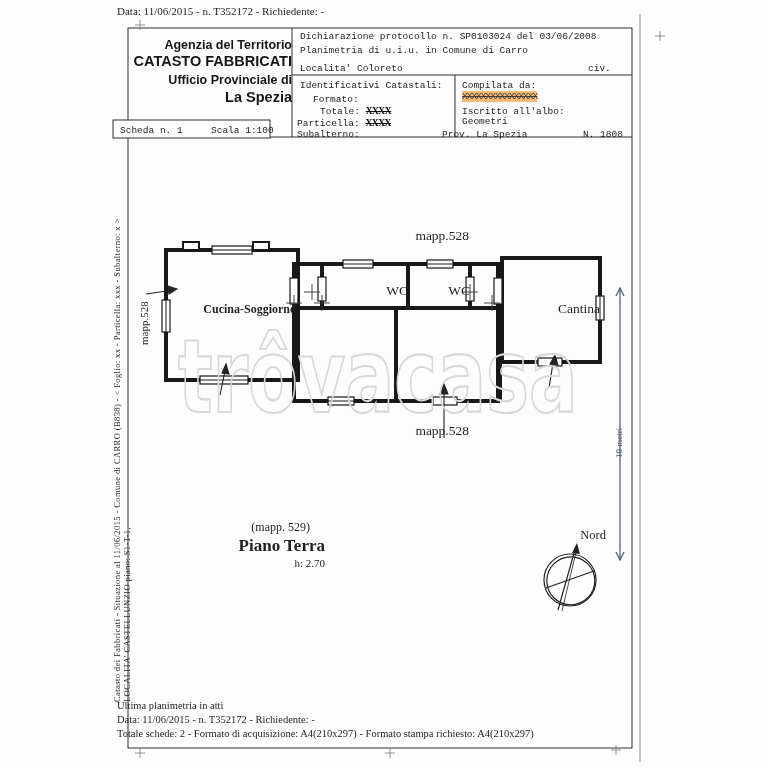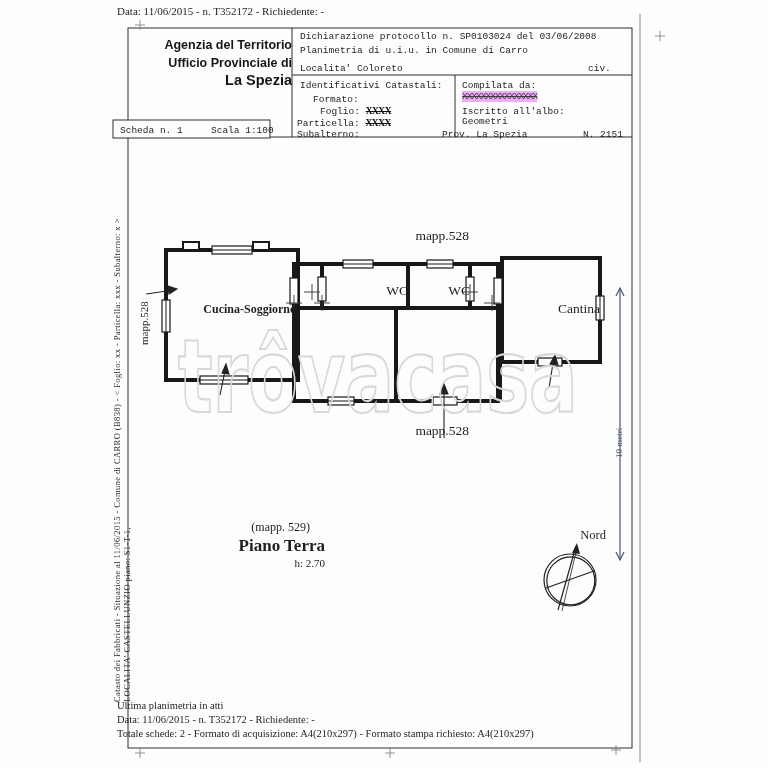--- a/index.html
+++ b/index.html
@@ -4,21 +4,21 @@
 <style>
   html,body{margin:0;padding:0;}
   body{width:768px;height:768px;position:relative;overflow:hidden;background:#fdfdfd;}
   .t{position:absolute;color:#1f1f1f;white-space:nowrap;}
   .serif{font-family:"Liberation Serif",serif;}
   .mono{font-family:"Liberation Mono",monospace;font-size:9.5px;}
   .sans{font-family:"Liberation Sans",sans-serif;}
   .ctr{text-align:right;}
   .rot{transform-origin:0 0;transform:rotate(-90deg);}
   .scribble{font-weight:bold;text-decoration:line-through;letter-spacing:-0.5px;color:#111;font-family:Liberation Serif, serif;}
-  .redact{background:#f0abfc;color:#3c3c3c;text-decoration:line-through;letter-spacing:-1px;}
+  .redact{background:#fdba74;color:#3c3c3c;text-decoration:line-through;letter-spacing:-1px;}
   svg{position:absolute;left:0;top:0;}
   .agency div{color:#161616;}
 </style>
 </head>
 <body>
 
 <svg width="768" height="768" viewBox="0 0 768 768">
 
   <g stroke="#2e2e2e" stroke-width="1" fill="none">
     <rect x="128" y="28" width="504" height="720"></rect>
@@ -113,47 +113,48 @@
     <polygon points="572,553 577,543 580,554" fill="#222" stroke="none"></polygon>
   </g>
 
   <text x="378" y="412" text-anchor="middle" textLength="400" lengthAdjust="spacingAndGlyphs" font-family="DejaVu Sans, sans-serif" font-size="102" font-weight="bold" fill="none" stroke="#d8d8d8" stroke-width="2.2">trôvacasa</text>
 </svg>
 
 <div class="t serif" style="left:117px;top:5px;font-size:11px;">Data: 11/06/2015 - n. T352172 - Richiedente: -</div>
 
 <div class="t sans ctr agency" style="left:128px;top:38px;width:164px;">
   <div style="font-size:12.5px;font-weight:bold;">Agenzia del Territorio</div>
+  <div style="font-size:14.5px;font-weight:bold;margin-top:1px;">CATASTO FABBRICATI</div>
   <div style="font-size:12.5px;font-weight:bold;margin-top:4px;">Ufficio Provinciale di</div>
   <div style="font-size:14.5px;font-weight:bold;margin-top:2px;">La Spezia</div>
 </div>
 
 <div class="t mono" style="left:300px;top:31px;">Dichiarazione protocollo n. SP0103024 del 03/06/2008</div>
 <div class="t mono" style="left:300px;top:45px;">Planimetria di u.i.u. in Comune di Carro</div>
 <div class="t mono" style="left:300px;top:63px;">Localita' Coloreto</div>
 <div class="t mono" style="left:588px;top:63px;">civ.</div>
 
 <div class="t mono" style="left:300px;top:80px;text-align:right;">Identificativi Catastali:</div>
 <div class="t mono" style="left:313px;top:94px;">Formato:</div>
 <div class="t mono" style="left:320px;top:106px;">
-  <span>Foglio:</span>
+  <span>Totale:</span>
   <span class="scribble">XXXX</span>
 </div>
 <div class="t mono" style="left:297px;top:118px;">
   <span>Particella:</span>
   <span class="scribble">XXXX</span>
 </div>
 <div class="t mono" style="left:297px;top:129px;">Subalterno:</div>
 
 <div class="t mono" style="left:462px;top:80px;">Compilata da:</div>
 <div class="t mono redact" style="left:462px;top:91px;">XXXXXXXXXXXXXXXX</div>
 <div class="t mono" style="left:462px;top:106px;">Iscritto all'albo:</div>
 <div class="t mono" style="left:462px;top:116px;">Geometri</div>
 <div class="t mono" style="left:442px;top:129px;">Prov. La Spezia</div>
-<div class="t mono" style="left:583px;top:129px;">N. 2151</div>
+<div class="t mono" style="left:583px;top:129px;">N. 1808</div>
 
 <div class="t mono" style="left:120px;top:125px;">Scheda n. 1</div>
 <div class="t mono" style="left:211px;top:125px;">Scala 1:100</div>
 
 <div class="t serif ctr" style="left:329px;top:228px;width:140px;font-size:13.5px;">mapp.528</div>
 <div class="t serif rot" style="left:138px;top:345px;font-size:11px;">mapp.528</div>
 <div class="t serif ctr" style="left:168px;top:302px;width:128px;font-size:12px;font-weight:bold;">Cucina-Soggiorno</div>
 <div class="t serif ctr" style="left:324px;top:283px;width:84px;font-size:13.5px;">WC</div>
 <div class="t serif ctr" style="left:410px;top:283px;width:60px;font-size:13.5px;">WC</div>
 <div class="t serif ctr" style="left:502px;top:301px;width:98px;font-size:13.5px;">Cantina</div>

